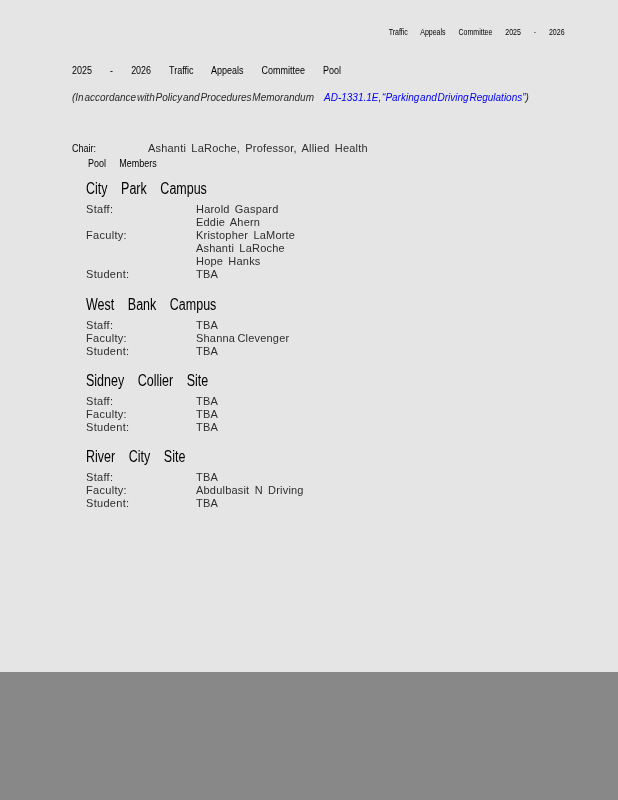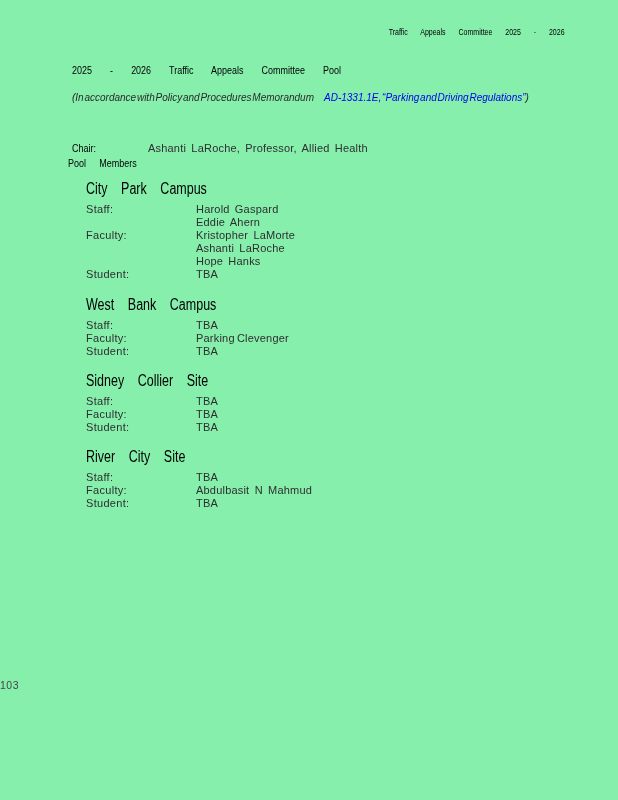--- a/index.html
+++ b/index.html
@@ -1,19 +1,19 @@
 <!DOCTYPE html>
 <html><head>
 <meta charset="utf-8">
 <style>
   html,body{margin:0;padding:0;background:#888;}
   .page{
     position:relative;
-    width:618px;height:800px;
-    background:#86efac;
+    width:618px;height:672px;
+    background:#e5e5e5;
     font-family:"Liberation Sans", sans-serif;
     color:#222222;
     overflow:hidden;
   }
   
   .cond{
     display:inline-block;
     transform:scaleX(0.78);
     transform-origin:0 50%;
     white-space:nowrap;
@@ -46,21 +46,21 @@
   .chair-row{
     position:absolute;top:130px;left:72px;
     display:flex;align-items:flex-start;
     font-size:11px;
     margin-top:12px;
   }
   .chair-label-cell{width:76px;font-size:11.5px;}
   .chair-label-cell .cond{word-spacing:4px;}
   .chair-value{font-size:11px;color:#2e2e2e;word-spacing:2px;letter-spacing:0.2px;}
   .pool-heading{
-    position:absolute;top:157px;left:68px;
+    position:absolute;top:157px;left:88px;
     font-size:11.5px;
   }
   .pool-heading .cond{word-spacing:14px;}
   .section{
     position:absolute;left:86px;
   }
   .s1{top:180px;}
   .s2{top:296px;}
   .s3{top:372px;}
   .s4{top:448px;}
@@ -143,21 +143,21 @@
     <div class="rows">
       <div class="row">
         <div class="lbl">Staff:</div>
         <div class="names">
           <div class="name">TBA</div>
         </div>
       </div>
       <div class="row">
         <div class="lbl">Faculty:</div>
         <div class="names" style="word-spacing:-1px">
-          <div class="name">Parking Clevenger</div>
+          <div class="name">Shanna Clevenger</div>
         </div>
       </div>
       <div class="row">
         <div class="lbl">Student:</div>
         <div class="names">
           <div class="name">TBA</div>
         </div>
       </div>
     </div>
   </div>
@@ -195,21 +195,21 @@
     <div class="rows">
       <div class="row">
         <div class="lbl">Staff:</div>
         <div class="names">
           <div class="name">TBA</div>
         </div>
       </div>
       <div class="row">
         <div class="lbl">Faculty:</div>
         <div class="names">
-          <div class="name">Abdulbasit N Mahmud</div>
+          <div class="name">Abdulbasit N Driving</div>
         </div>
       </div>
       <div class="row">
         <div class="lbl">Student:</div>
         <div class="names">
           <div class="name">TBA</div>
         </div>
       </div>
     </div>
   </div>

